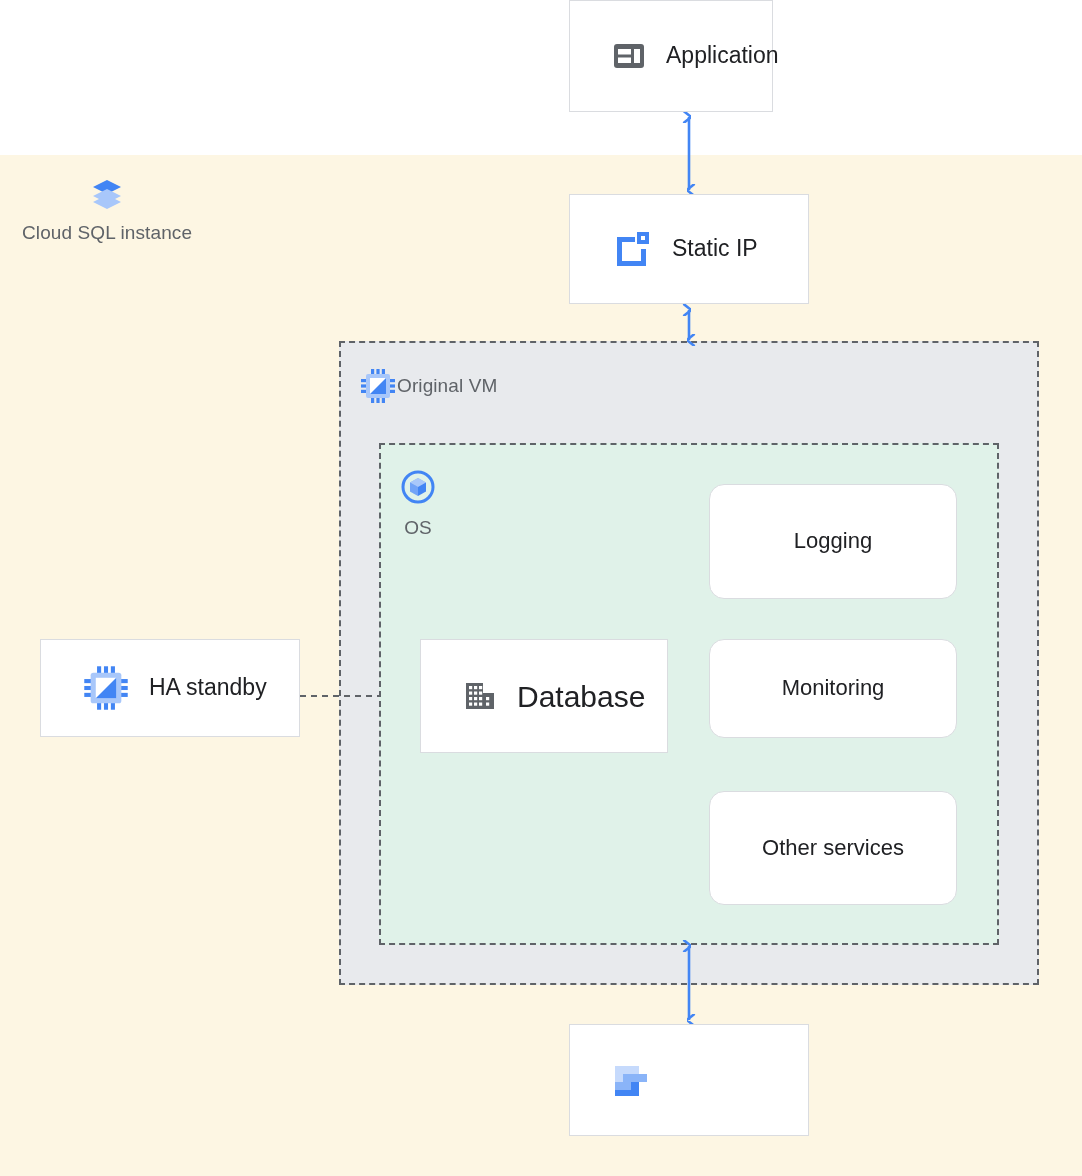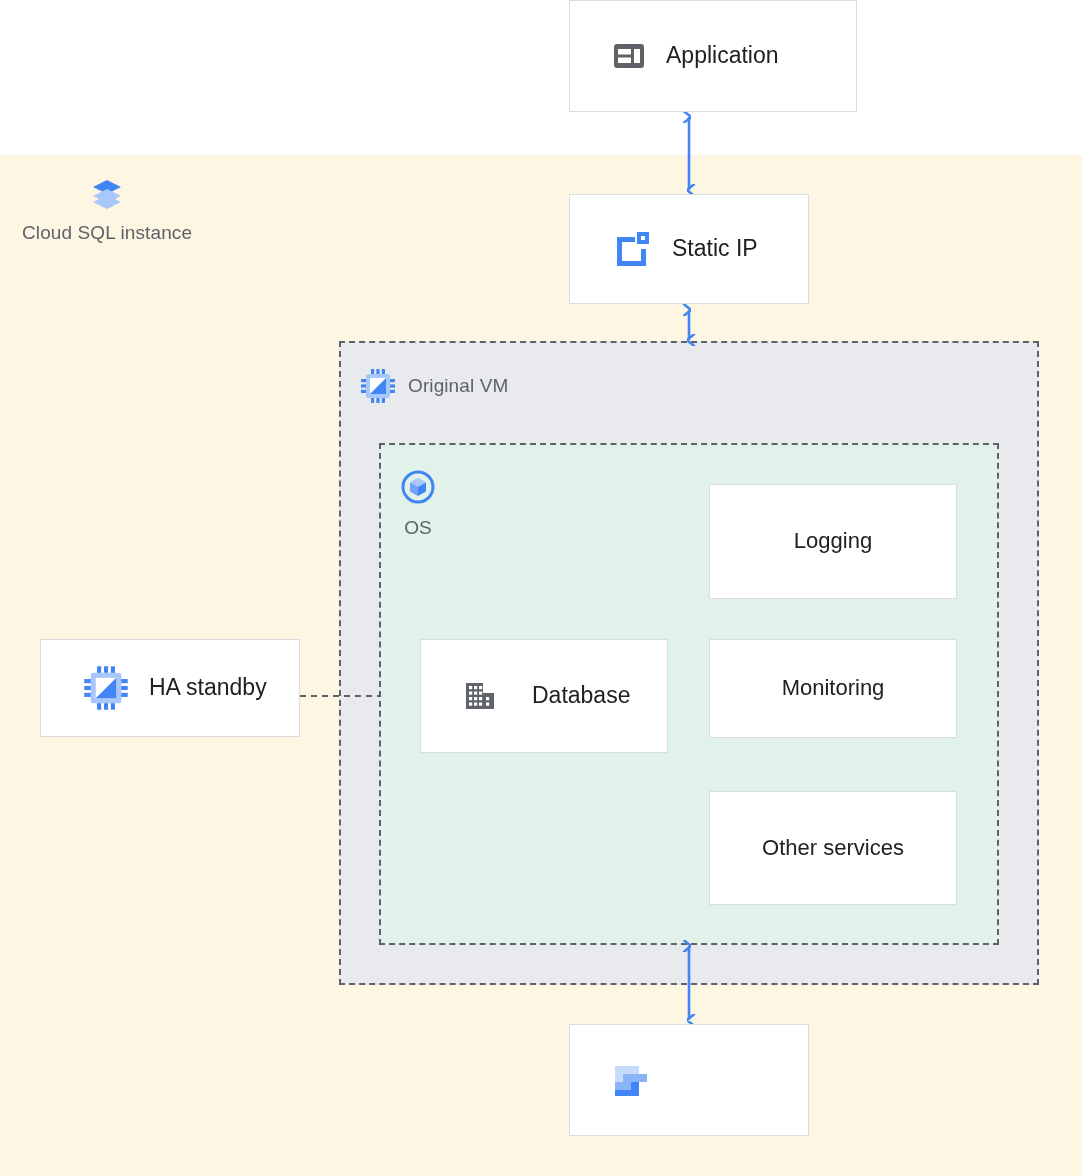--- a/index.html
+++ b/index.html
@@ -50,21 +50,21 @@
     background: #e8eaed;
     border: 2px dashed #5f6368;
     box-sizing: border-box;
   }
   #vm-label {
     position: absolute;
     left: 360px;
     top: 368px;
     display: flex;
     align-items: center;
-    gap: 12px;
+    gap: 1px;
     justify-content: center;
   }
   #vm-label .lbl {
     font-size: 19px;
     color: #5f6368;
     letter-spacing: .1px;
   }
 
   
   #os-container {
@@ -100,42 +100,43 @@
     box-sizing: border-box;
     display: flex;
     align-items: center;
   }
   .node.icon-node {
     gap: 20px;
     padding-left: 42px;
   }
   .node.text-node {
     justify-content: center;
+    border-radius: 15px;
   }
   .node .node-label {
     font-size: 22px;
     color: #202124;
     line-height: 1.3;
   }
 
   
-  #node-application   { left: 569px; top: 0px;    width: 288px; height: 112px; }
+  #node-application   { left: 569px; top: 0px;    width: 204px; height: 112px; }
   #node-staticip      { left: 569px; top: 194px;  width: 240px; height: 110px; }
   #node-logging       { left: 709px; top: 484px;  width: 248px; height: 115px; }
   #node-monitoring    { left: 709px; top: 639px;  width: 248px; height: 99px; }
   #node-other         { left: 709px; top: 791px;  width: 248px; height: 114px; }
   #node-database      { left: 420px; top: 639px;  width: 248px; height: 114px; }
   #node-hastandby     { left: 40px;  top: 639px;  width: 260px; height: 98px; }
   #node-persistentdisk{ left: 569px; top: 1024px; width: 240px; height: 112px; }
 
   #node-application  .node-label,
   #node-staticip     .node-label { font-size: 23px; }
   #node-persistentdisk .node-label { font-size: 23px; }
   #node-hastandby    .node-label { font-size: 23px; }
-  #node-database     .node-label { font-size: 23px; margin-left: 15px; }
+  #node-database     .node-label { font-size: 30px; }
 
   
   #connectors {
     position: absolute;
     left: 0;
     top: 0;
     width: 1082px;
     height: 1176px;
     pointer-events: none;
   }

